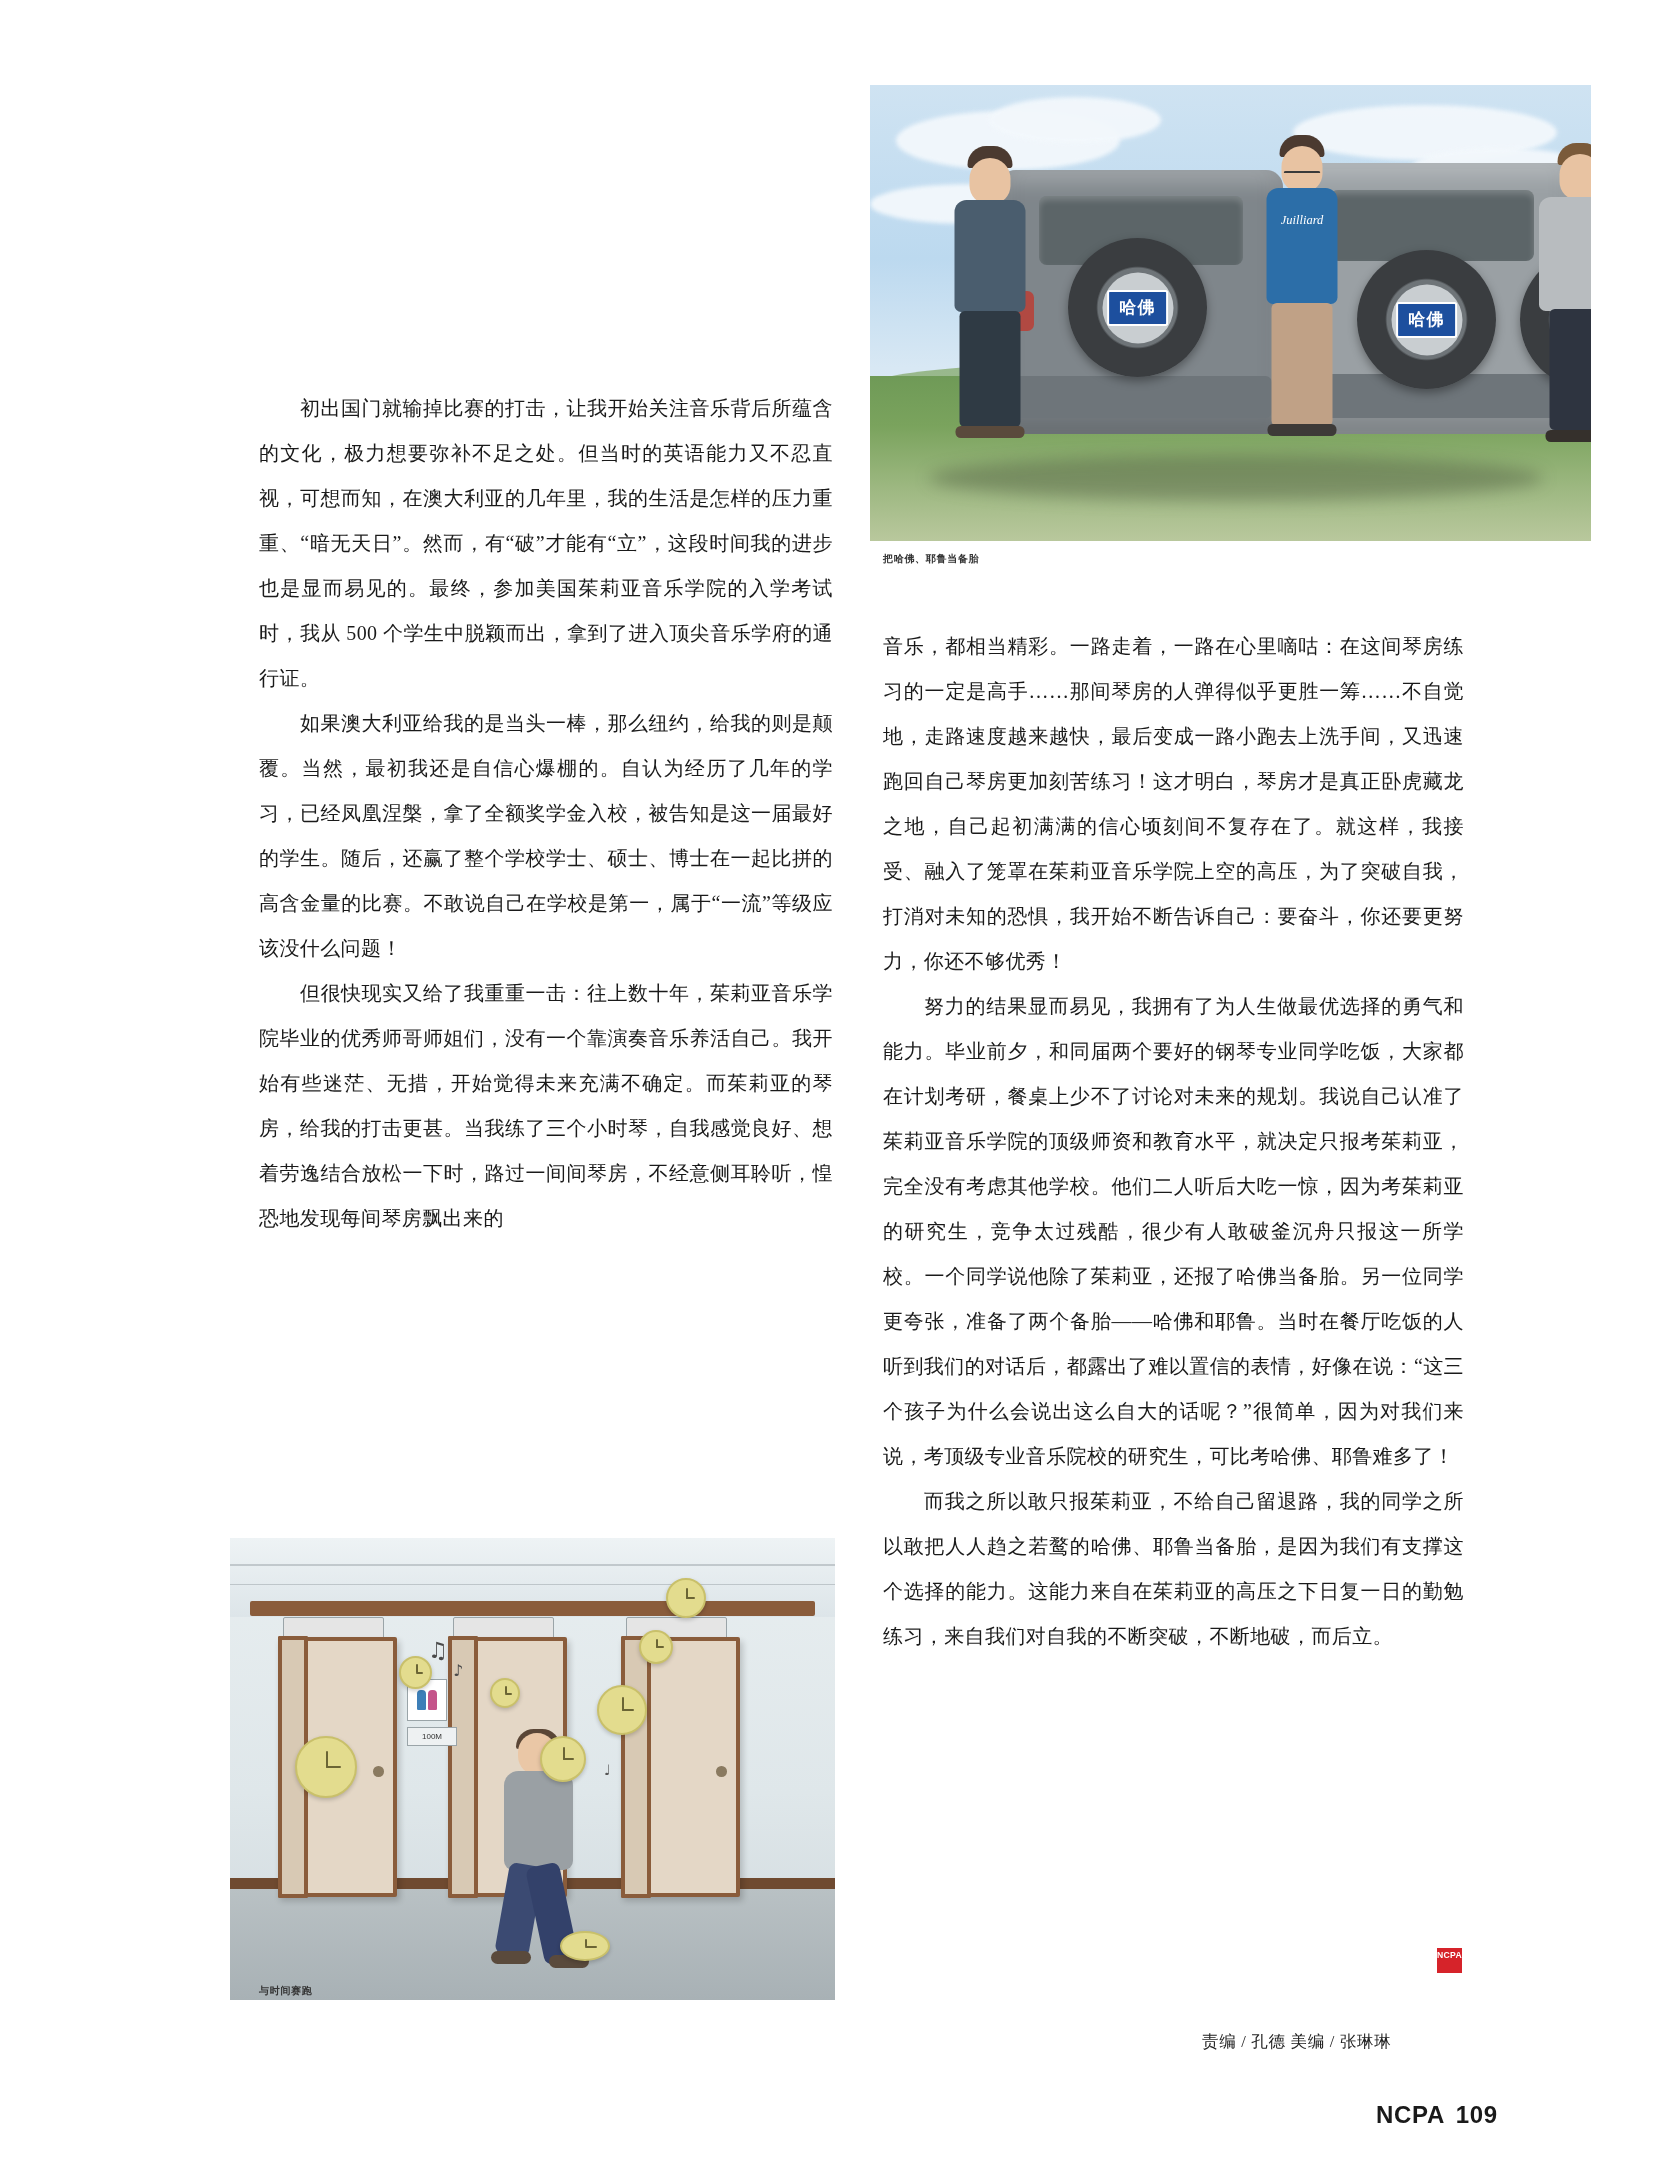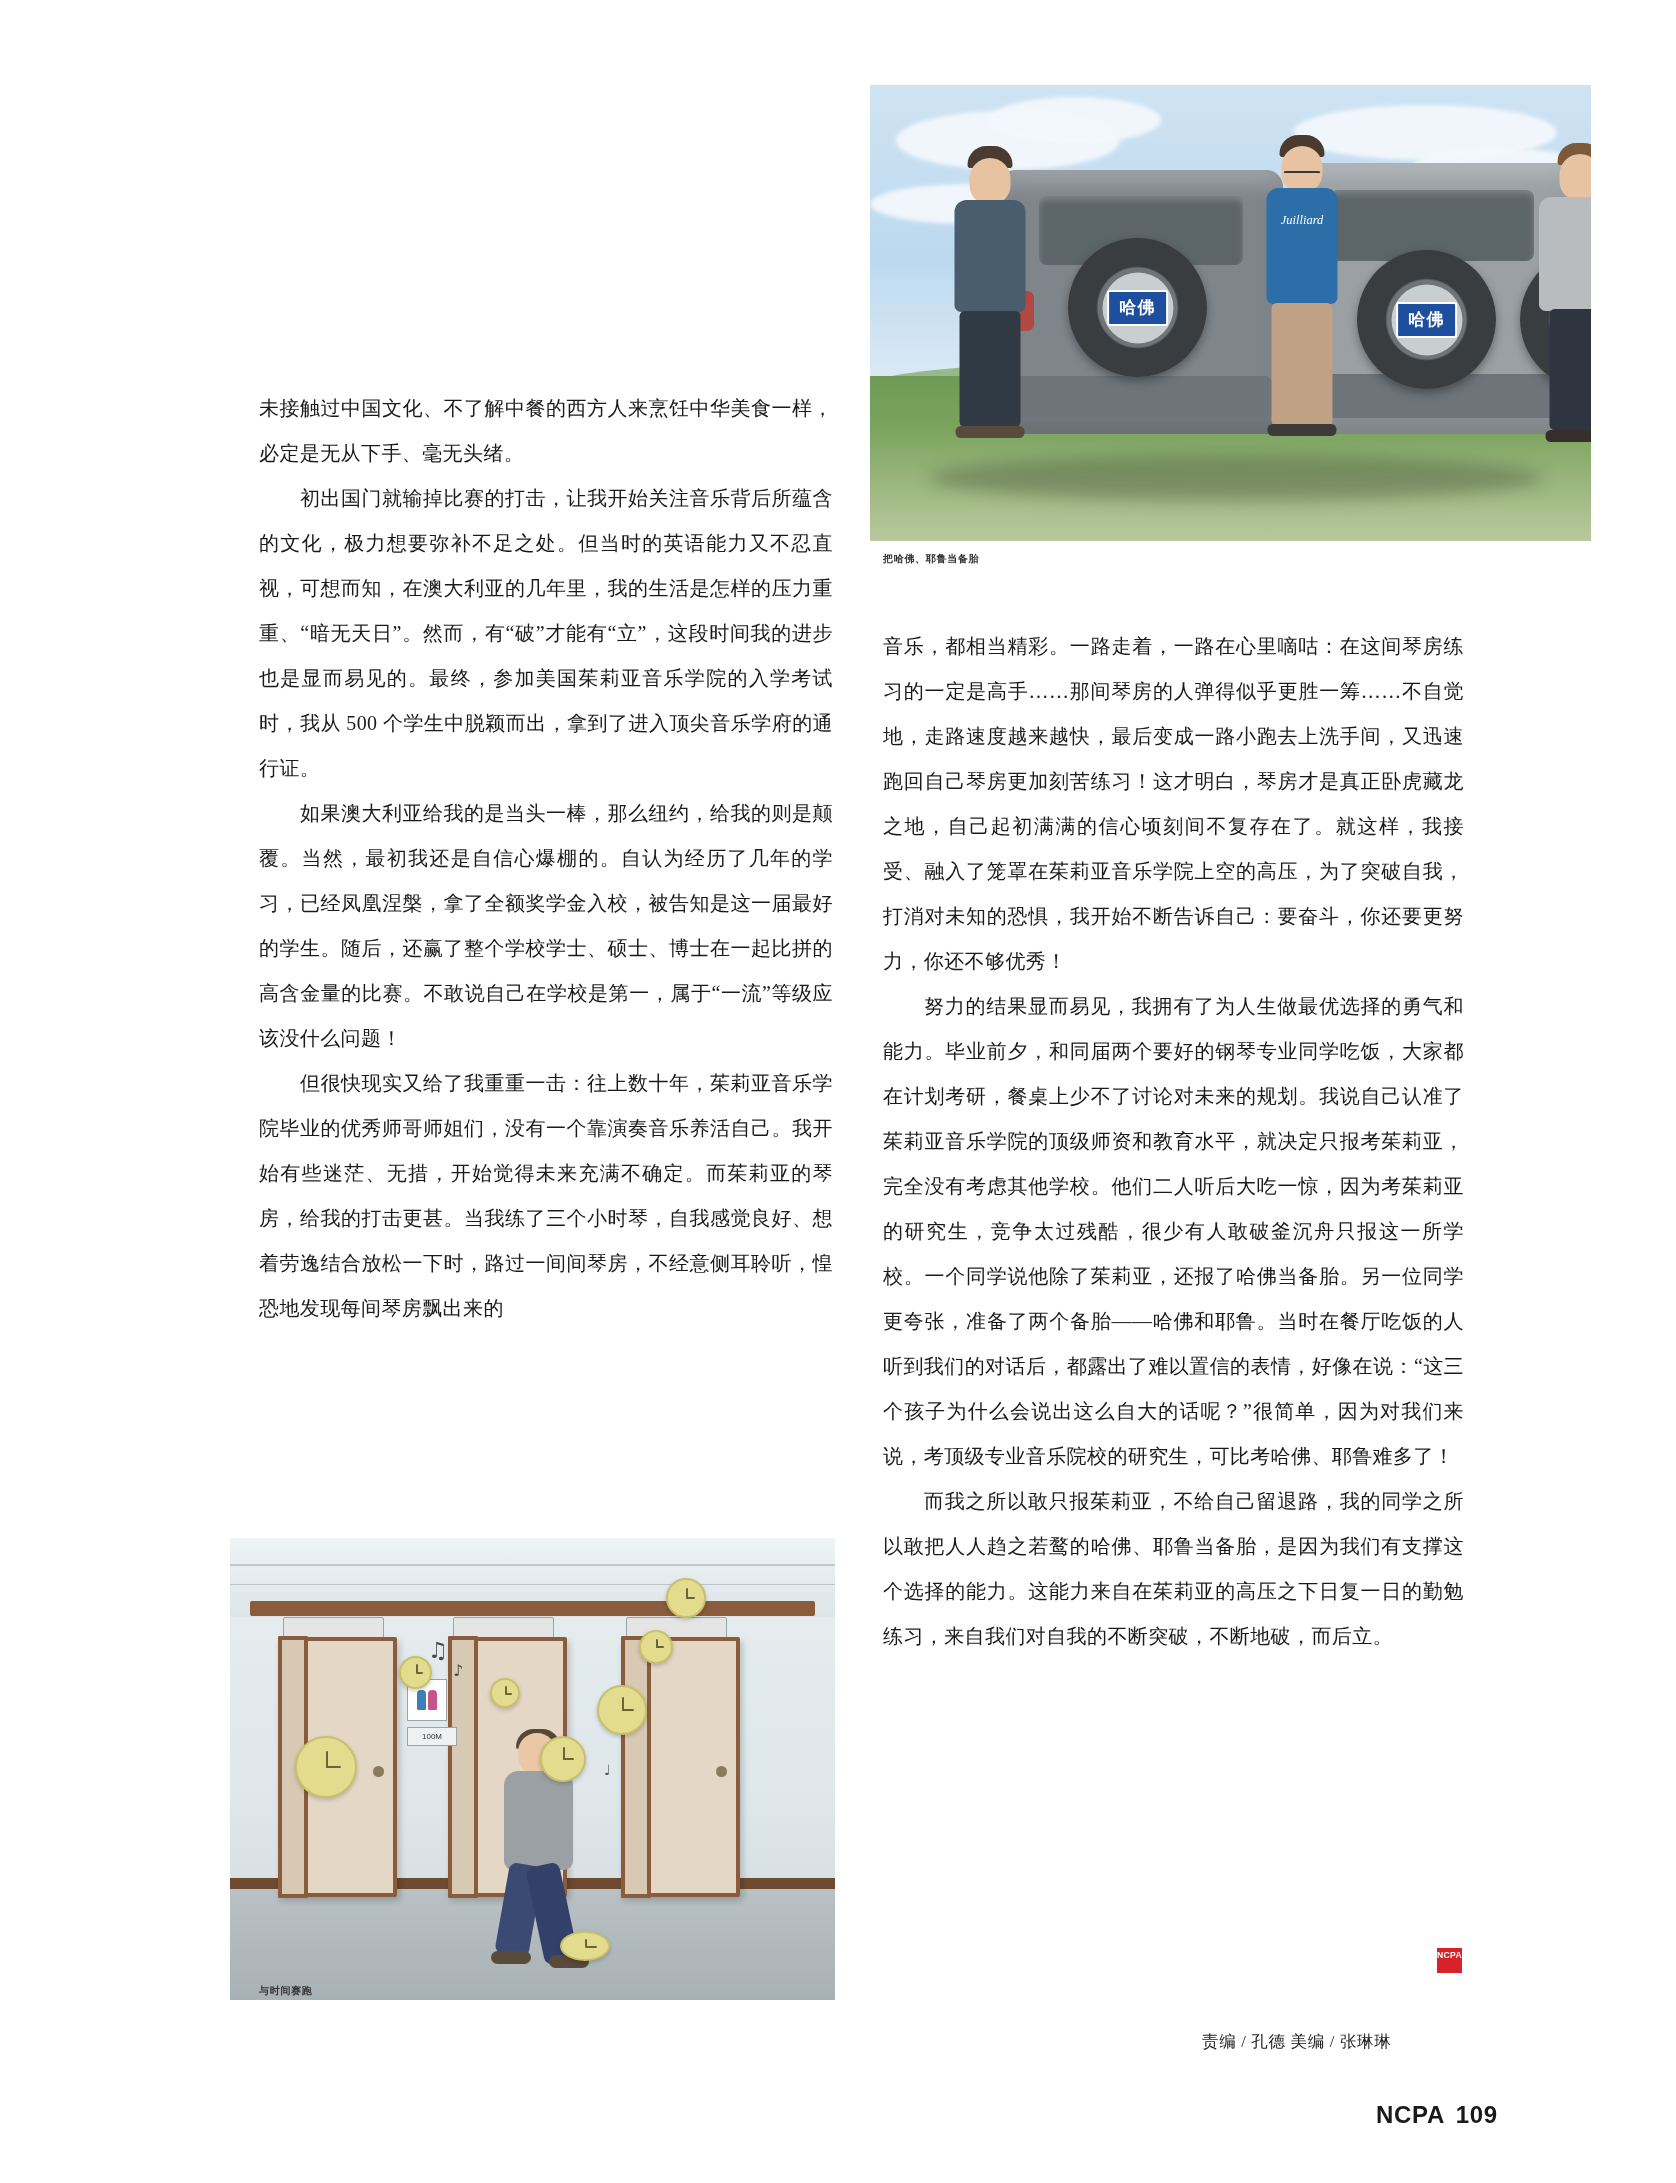--- a/index.html
+++ b/index.html
@@ -452,21 +452,20 @@
       <div class="hair"></div>
       <div class="head"></div>
       <div class="torso"></div>
       <div class="legs"></div>
       <div class="shoes"></div>
     </div>
   </div>
   <div class="fig-caption cap-car">把哈佛、耶鲁当备胎</div>
 
   <div class="col-left">
-    <p class="body">未接触过中国文化、不了解中餐的西方人来烹饪中华美食一样，必定是无从下手、毫无头绪。</p>
     <p class="body indent">初出国门就输掉比赛的打击，让我开始关注音乐背后所蕴含的文化，极力想要弥补不足之处。但当时的英语能力又不忍直视，可想而知，在澳大利亚的几年里，我的生活是怎样的压力重重、“暗无天日”。然而，有“破”才能有“立”，这段时间我的进步也是显而易见的。最终，参加美国茱莉亚音乐学院的入学考试时，我从 500 个学生中脱颖而出，拿到了进入顶尖音乐学府的通行证。</p>
     <p class="body indent">如果澳大利亚给我的是当头一棒，那么纽约，给我的则是颠覆。当然，最初我还是自信心爆棚的。自认为经历了几年的学习，已经凤凰涅槃，拿了全额奖学金入校，被告知是这一届最好的学生。随后，还赢了整个学校学士、硕士、博士在一起比拼的高含金量的比赛。不敢说自己在学校是第一，属于“一流”等级应该没什么问题！</p>
     <p class="body indent">但很快现实又给了我重重一击：往上数十年，茱莉亚音乐学院毕业的优秀师哥师姐们，没有一个靠演奏音乐养活自己。我开始有些迷茫、无措，开始觉得未来充满不确定。而茱莉亚的琴房，给我的打击更甚。当我练了三个小时琴，自我感觉良好、想着劳逸结合放松一下时，路过一间间琴房，不经意侧耳聆听，惶恐地发现每间琴房飘出来的</p>
   </div>
 
   <div class="col-right">
     <p class="body">音乐，都相当精彩。一路走着，一路在心里嘀咕：在这间琴房练习的一定是高手……那间琴房的人弹得似乎更胜一筹……不自觉地，走路速度越来越快，最后变成一路小跑去上洗手间，又迅速跑回自己琴房更加刻苦练习！这才明白，琴房才是真正卧虎藏龙之地，自己起初满满的信心顷刻间不复存在了。就这样，我接受、融入了笼罩在茱莉亚音乐学院上空的高压，为了突破自我，打消对未知的恐惧，我开始不断告诉自己：要奋斗，你还要更努力，你还不够优秀！</p>
     <p class="body indent">努力的结果显而易见，我拥有了为人生做最优选择的勇气和能力。毕业前夕，和同届两个要好的钢琴专业同学吃饭，大家都在计划考研，餐桌上少不了讨论对未来的规划。我说自己认准了茱莉亚音乐学院的顶级师资和教育水平，就决定只报考茱莉亚，完全没有考虑其他学校。他们二人听后大吃一惊，因为考茱莉亚的研究生，竞争太过残酷，很少有人敢破釜沉舟只报这一所学校。一个同学说他除了茱莉亚，还报了哈佛当备胎。另一位同学更夸张，准备了两个备胎——哈佛和耶鲁。当时在餐厅吃饭的人听到我们的对话后，都露出了难以置信的表情，好像在说：“这三个孩子为什么会说出这么自大的话呢？”很简单，因为对我们来说，考顶级专业音乐院校的研究生，可比考哈佛、耶鲁难多了！</p>
     <p class="body indent">而我之所以敢只报茱莉亚，不给自己留退路，我的同学之所以敢把人人趋之若鹜的哈佛、耶鲁当备胎，是因为我们有支撑这个选择的能力。这能力来自在茱莉亚的高压之下日复一日的勤勉练习，来自我们对自我的不断突破，不断地破，而后立。</p>
   </div>

